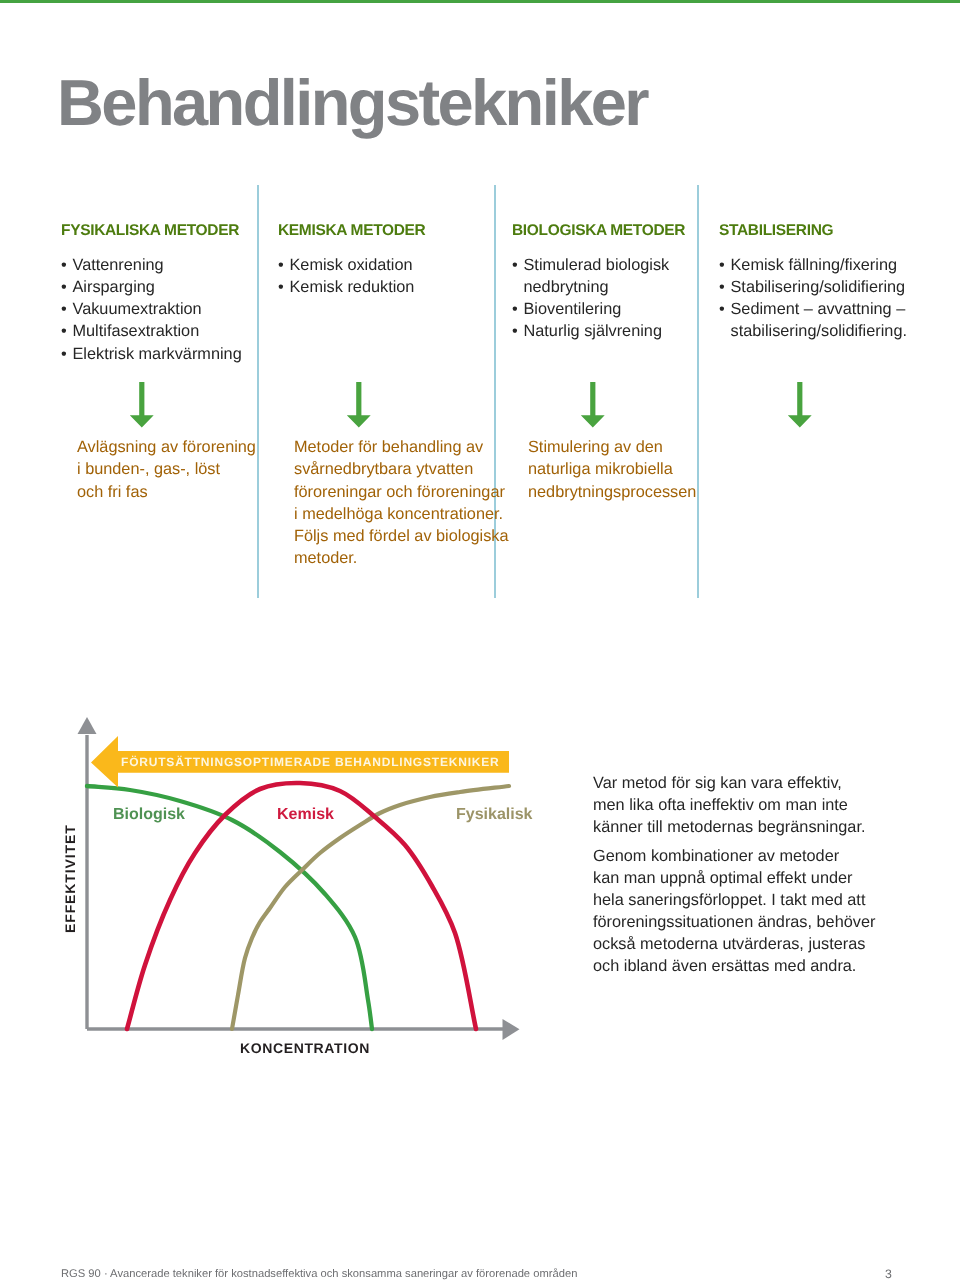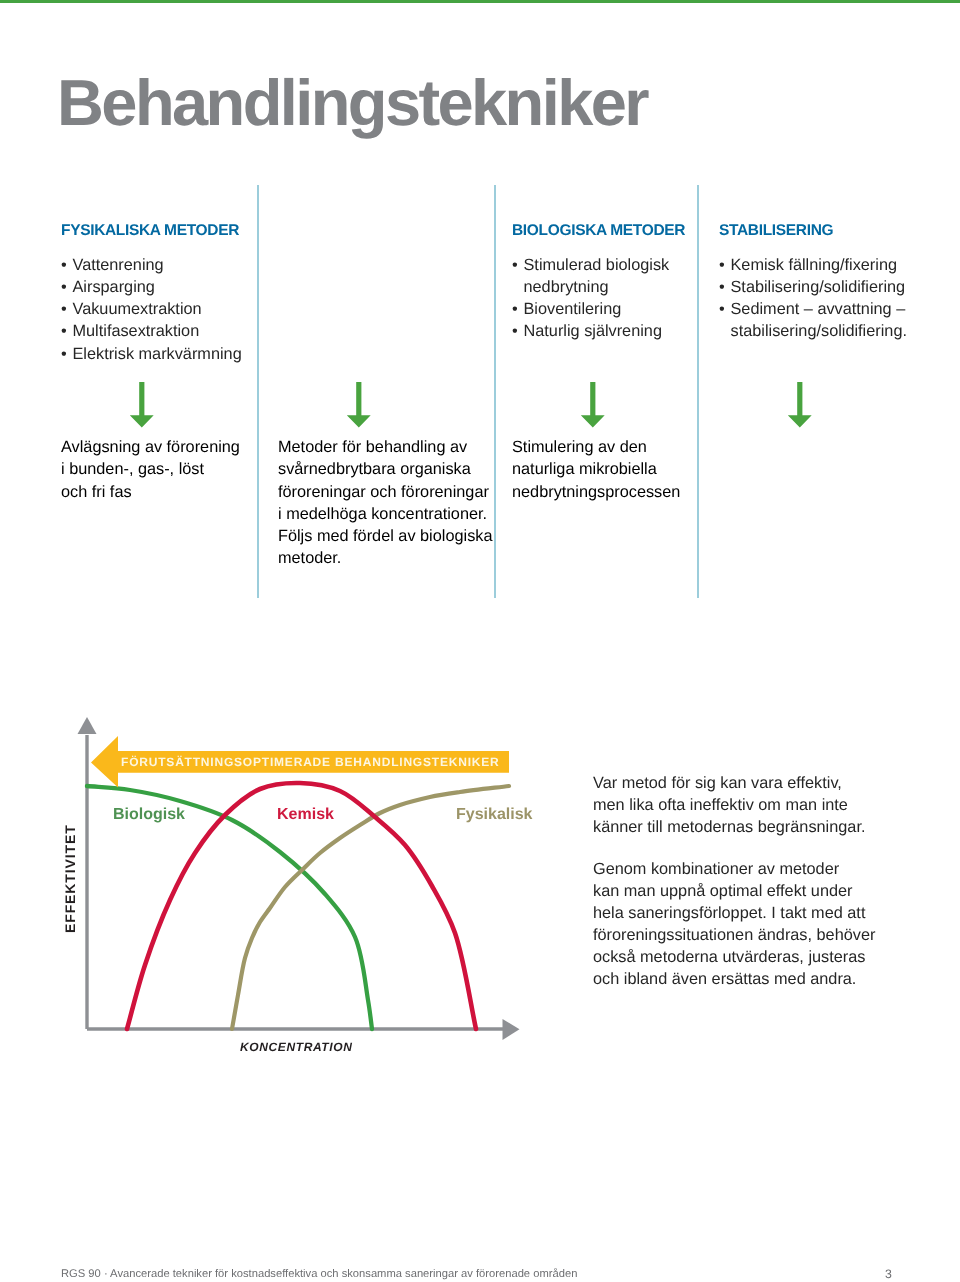--- a/index.html
+++ b/index.html
@@ -5,33 +5,33 @@
   * { box-sizing: border-box; margin:0; padding:0; }
   html,body { width:960px; height:1282px; }
   body { -webkit-font-smoothing:antialiased; text-rendering:geometricPrecision; transform:translateZ(0); background:#fff; font-family:"Liberation Sans", sans-serif; color:#262626; position:relative; overflow:hidden; }
   .topbar { position:absolute; left:0; top:0; width:960px; height:2.8px; background:#45a341; }
   .page-title { position:absolute; left:57px; top:65px; font-size:65px; font-weight:bold; color:#808285; letter-spacing:-2.6px; white-space:nowrap; }
 
   
   .cols { position:absolute; left:0; top:223px; width:960px; height:413px; }
   .vdiv { position:absolute; top:-38px; width:1.5px; height:413px; background:#9ccddb; }
   .col { position:absolute; top:0; }
-  .col-head { font-size:15.5px; font-weight:bold; letter-spacing:-0.33px; color:#0369a1; white-space:nowrap; line-height:15.5px; }
+  .col-head { font-size:15.5px; font-weight:bold; letter-spacing:-0.33px; color:#4d7c0f; white-space:nowrap; line-height:15.5px; }
   .bullets { margin-top:15px; }
   .bullet { position:relative; padding-left:11.5px; font-size:16.3px; line-height:22.3px; color:#262626; }
   .bullet::before { content:"\2022"; position:absolute; left:0; top:0; }
-  .summary { font-size:16.3px; line-height:22.3px; color:#000000; }
+  .summary { font-size:16.3px; line-height:22.3px; color:#a16207;margin-left:16px; }
 
   .garrow { position:absolute; }
 
   
   .chart { position:absolute; left:0; top:700px; width:560px; height:380px; }
   .ylab { position:absolute; font-size:14px; font-weight:bold; letter-spacing:0.88px; color:#231f20;
           transform:rotate(-90deg) translateZ(0); transform-origin:left top; white-space:nowrap; line-height:13px; will-change:transform; }
-  .xlab { position:absolute; font-size:12px; font-weight:bold; letter-spacing:0.62px; color:#231f20; white-space:nowrap;font-style:italic; }
+  .xlab { position:absolute; font-size:14px; font-weight:bold; letter-spacing:0.62px; color:#231f20; white-space:nowrap; }
   .serieslab { position:absolute; font-size:16px; font-weight:bold; white-space:nowrap; line-height:14.3px; }
   .bannertext { position:absolute; font-size:12px; font-weight:bold; letter-spacing:0.8px; color:#fdf6e0; white-space:nowrap; }
 
   
   .note { position:absolute; left:593px; top:772px; font-size:16.3px; line-height:22.0px; color:#262626; width:320px; }
 
   
   .footer { position:absolute; left:61px; top:1268px; font-size:11.2px; color:#6d6e71; white-space:nowrap; }
   .pageno { position:absolute; left:885px; top:1267px; font-size:12.3px; color:#6d6e71; }
 </style>
@@ -50,20 +50,27 @@
     <div class="col-head">FYSIKALISKA METODER</div>
     <div class="bullets">
       <div class="bullet">Vattenrening</div>
       <div class="bullet">Airsparging</div>
       <div class="bullet">Vakuumextraktion</div>
       <div class="bullet">Multifasextraktion</div>
       <div class="bullet">Elektrisk markvärmning</div>
     </div>
   </div>
 
+  <div class="col" style="left:278px;width:200px">
+    <div class="col-head">KEMISKA METODER</div>
+    <div class="bullets">
+      <div class="bullet">Kemisk oxidation</div>
+      <div class="bullet">Kemisk reduktion</div>
+    </div>
+  </div>
 
   <div class="col" style="left:512px;width:180px">
     <div class="col-head">BIOLOGISKA METODER</div>
     <div class="bullets">
       <div class="bullet">Stimulerad biologisk nedbrytning</div>
       <div class="bullet">Bioventilering</div>
       <div class="bullet">Naturlig självrening</div>
     </div>
   </div>
 
@@ -89,21 +96,21 @@
       <path d="M10.2 0 H15.4 V33.2 H24.7 L12.8 45.5 L0.8 33.2 H10.2 Z" fill="#49a33f"></path>
     </svg>
 
   <div class="summary" style="left:61px;top:213px;position:absolute">
     <div>Avlägsning av förorening</div>
     <div>i bunden-, gas-, löst</div>
     <div>och fri fas</div>
   </div>
   <div class="summary" style="left:278px;top:213px;position:absolute">
     <div>Metoder för behandling av</div>
-    <div>svårnedbrytbara organiska</div>
+    <div>svårnedbrytbara ytvatten</div>
     <div>föroreningar och föroreningar</div>
     <div>i medelhöga koncentrationer.</div>
     <div>Följs med fördel av biologiska</div>
     <div>metoder.</div>
   </div>
   <div class="summary" style="left:512px;top:213px;position:absolute">
     <div>Stimulering av den</div>
     <div>naturliga mikrobiella</div>
     <div>nedbrytningsprocessen</div>
   </div>
@@ -132,21 +139,21 @@
   <div class="ylab" style="left:64px;top:233px">EFFEKTIVITET</div>
   <div class="xlab" style="left:240px;top:340px">KONCENTRATION</div>
 </div>
 
 <div class="note">
   <div class="note-p">
     <div>Var metod för sig kan vara effektiv,</div>
     <div>men lika ofta ineffektiv om man inte</div>
     <div>känner till metodernas begränsningar.</div>
   </div>
-  <div class="note-p" style="margin-top:20px">
+  <div class="note-p" style="margin-top:7px">
     <div>Genom kombinationer av metoder</div>
     <div>kan man uppnå optimal effekt under</div>
     <div>hela saneringsförloppet. I takt med att</div>
     <div>föroreningssituationen ändras, behöver</div>
     <div>också metoderna utvärderas, justeras</div>
     <div>och ibland även ersättas med andra.</div>
   </div>
 </div>
 
 <div class="footer">RGS 90  ·  Avancerade tekniker för kostnadseffektiva och skonsamma saneringar av förorenade områden</div>

